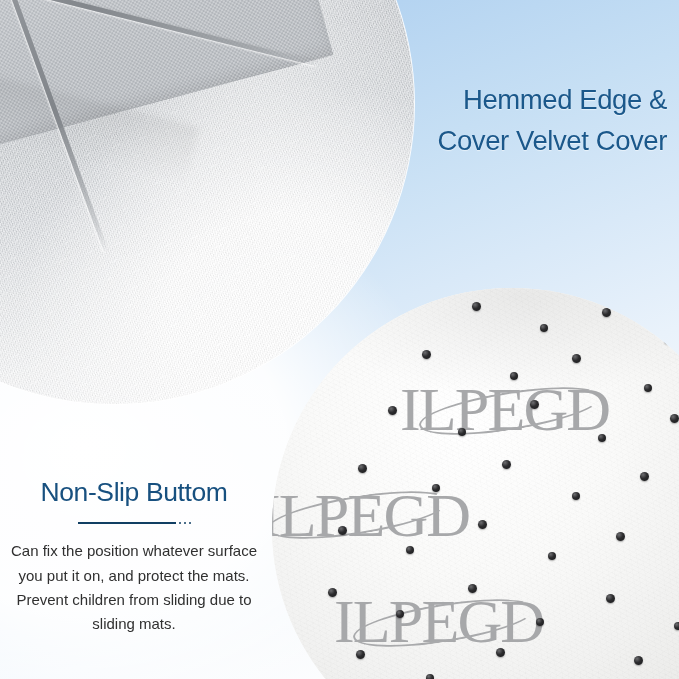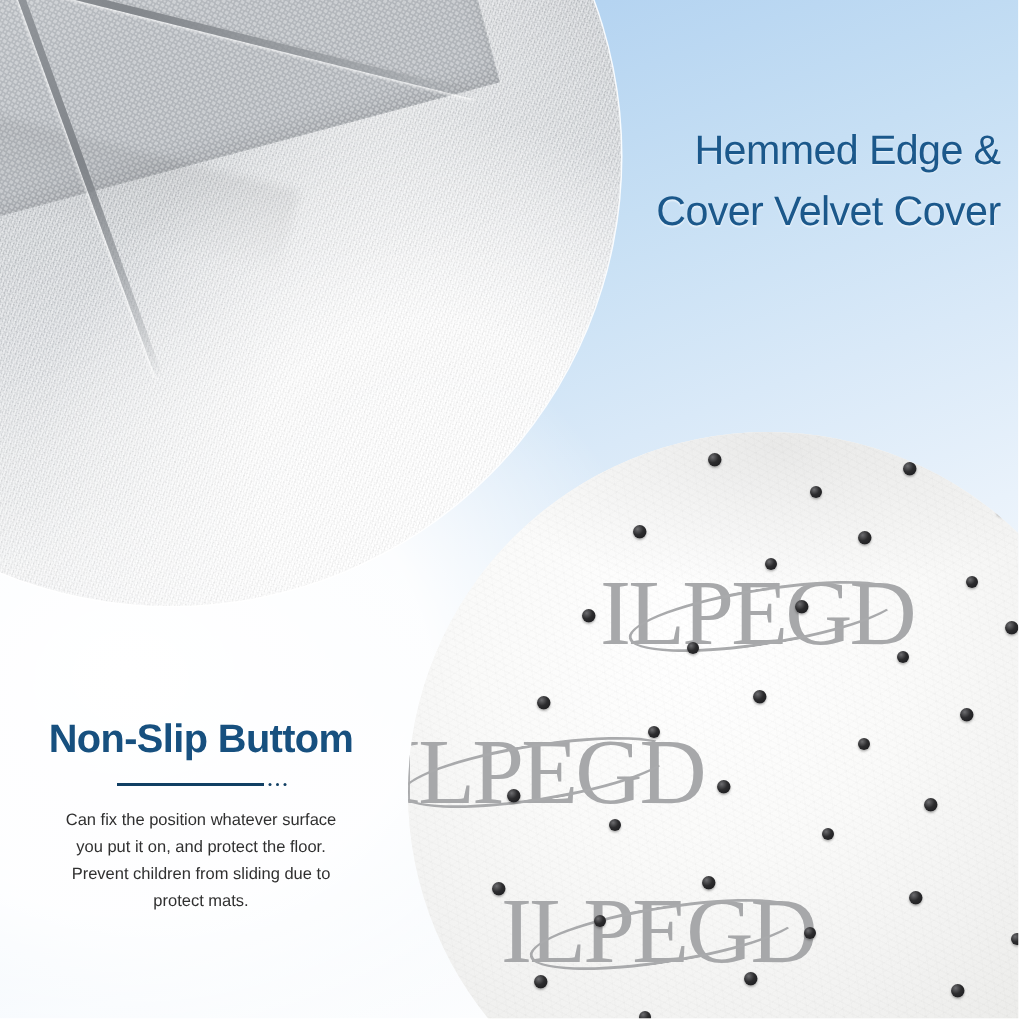--- a/index.html
+++ b/index.html
@@ -235,21 +235,21 @@
     position: absolute;
     left: 8px;
     top: 477px;
     width: 252px;
     text-align: center;
   }
   .feature-title {
     color: #17507f;
     font-size: 26.5px;
     line-height: 1.15;
-    font-weight: 700;
+    font-weight: 400;
     letter-spacing: -0.015em;
     text-align: center;
   }
   .divider-row {
     display: flex;
     align-items: center;
     justify-content: center;
     gap: 3px;
     margin: 15px 0 15px 0;
   }
@@ -259,21 +259,21 @@
     background: #113f63;
   }
   .divider-dot {
     width: 2px;
     height: 2px;
     border-radius: 50%;
     background: #113f63;
   }
   .feature-body {
     color: #303030;
-    font-size: 11px;
+    font-size: 15px;
     line-height: 1.62;
     text-align: center;
   }
   .feature-body .l { display: block; }
 </style>
 </head>
 <body>
 
 <div id="page">
 
@@ -357,19 +357,19 @@
   <div class="feature-block">
     <div class="feature-title">Non-Slip Buttom</div>
     <div class="divider-row">
       <span class="divider-line"></span>
       <span class="divider-dot"></span>
       <span class="divider-dot"></span>
       <span class="divider-dot"></span>
     </div>
     <div class="feature-body">
       <span class="l">Can fix the position whatever surface</span>
-      <span class="l">you put it on, and protect the floor.</span>
+      <span class="l">you put it on, and protect the mats.</span>
       <span class="l">Prevent children from sliding due to</span>
-      <span class="l">protect mats.</span>
+      <span class="l">sliding mats.</span>
     </div>
   </div>
 
 </div>
 
 </body></html>

